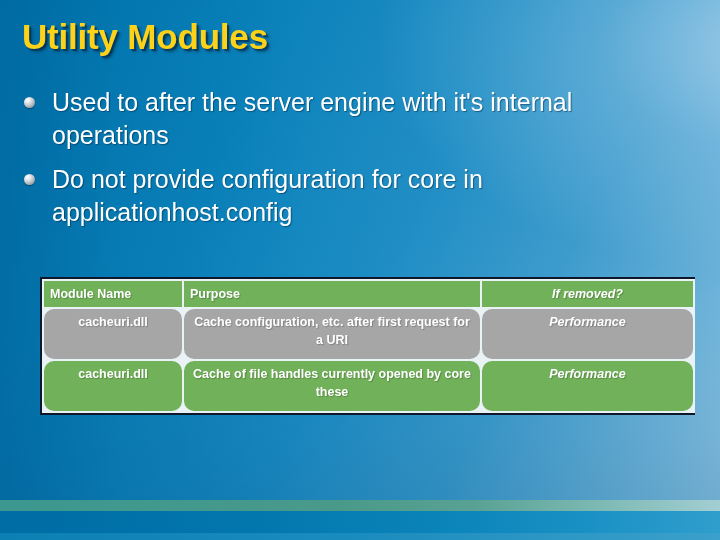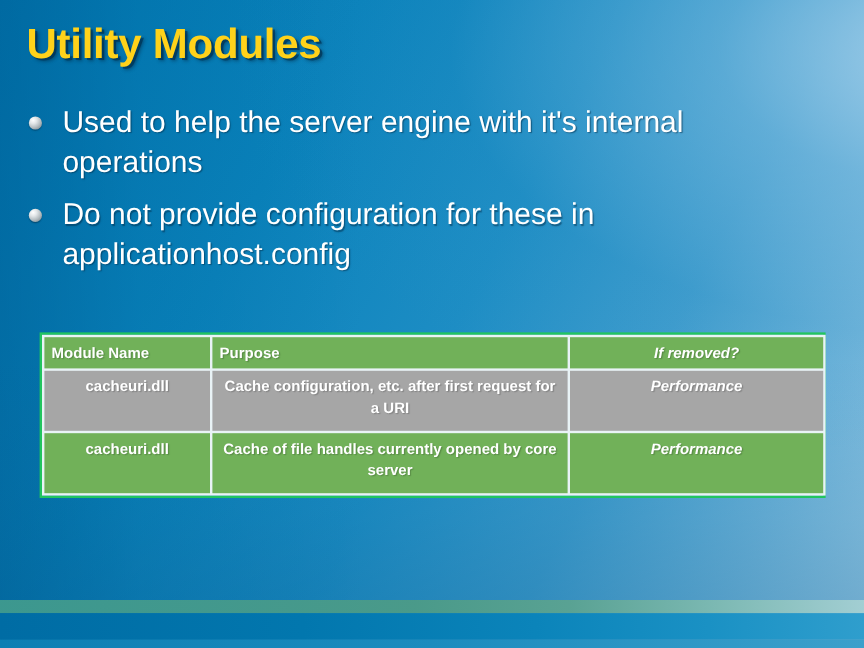--- a/index.html
+++ b/index.html
@@ -135,24 +135,24 @@
     flex: 1 1 auto;
     font-size: 25px;
     line-height: 1.30;
     color: #ffffff;
     text-shadow: 1px 1px 1px rgba(0,45,75,0.55);
   }
 
   
   .table-wrap {
     position: absolute;
-    left: 33px;
+    left: 40px;
     top: 277px;
     width: 655px;
-    border: 2px solid #22c55e;
+    border: 2px solid #0f172a;
     box-sizing: border-box;
   }
   table.mods {
     border-collapse: separate;
     border-spacing: 2px;
     width: 100%;
     table-layout: fixed;
     background: #e9f3f6;
   }
   table.mods td {
@@ -171,21 +171,21 @@
   .cell-green { background: #71b159; }
   .cell-grey  { background: #a6a6a6; }
 
   .c-name { text-align: center; }
   .c-purpose { text-align: center; }
   .c-removed { text-align: center; font-style: italic; }
 
   thead td { padding-top: 5px; padding-bottom: 5px; }
   thead .c-name, thead .c-purpose { text-align: left; padding-left: 8px; }
 
-  tbody td { height: 42px; }
+  tbody td { height: 42px; border-radius: 10px; }
   tbody .c-name { padding-top: 6px; }
   tbody .c-removed { padding-top: 6px; }
   tbody .c-purpose { padding-left: 8px; padding-top: 5px; }
 </style>
 </head>
 <body>
 
 <div id="slide">
 
   <div class="bg-base"></div>
@@ -195,25 +195,25 @@
 
   <div class="band-green"></div>
   <div class="band-dark"></div>
   <div class="band-foot"></div>
 
   <div class="title">Utility Modules</div>
 
   <div class="bullets">
     <div class="bullet-row">
       <span class="bullet-dot"></span>
-      <span class="bullet-text">Used to help the server engine with it's internal operations</span>
+      <span class="bullet-text">Used to after the server engine with it's internal operations</span>
     </div>
     <div class="bullet-row">
       <span class="bullet-dot"></span>
-      <span class="bullet-text">Do not provide configuration for these in applicationhost.config</span>
+      <span class="bullet-text">Do not provide configuration for core in applicationhost.config</span>
     </div>
   </div>
 
   <div class="table-wrap">
     <table class="mods">
       <colgroup>
         <col class="col-a">
           <col class="col-b">
           <col class="col-c">
       </colgroup>
@@ -225,20 +225,20 @@
         </tr>
       </thead>
       <tbody>
         <tr>
           <td class="cell-grey c-name">cacheuri.dll</td>
           <td class="cell-grey c-purpose">Cache configuration, etc. after first request for a URI</td>
           <td class="cell-grey c-removed">Performance</td>
         </tr>
         <tr>
           <td class="cell-green c-name">cacheuri.dll</td>
-          <td class="cell-green c-purpose">Cache of file handles currently opened by core server</td>
+          <td class="cell-green c-purpose">Cache of file handles currently opened by core these</td>
           <td class="cell-green c-removed">Performance</td>
         </tr>
       </tbody>
     </table>
   </div>
 
 </div>
 
 </body></html>

